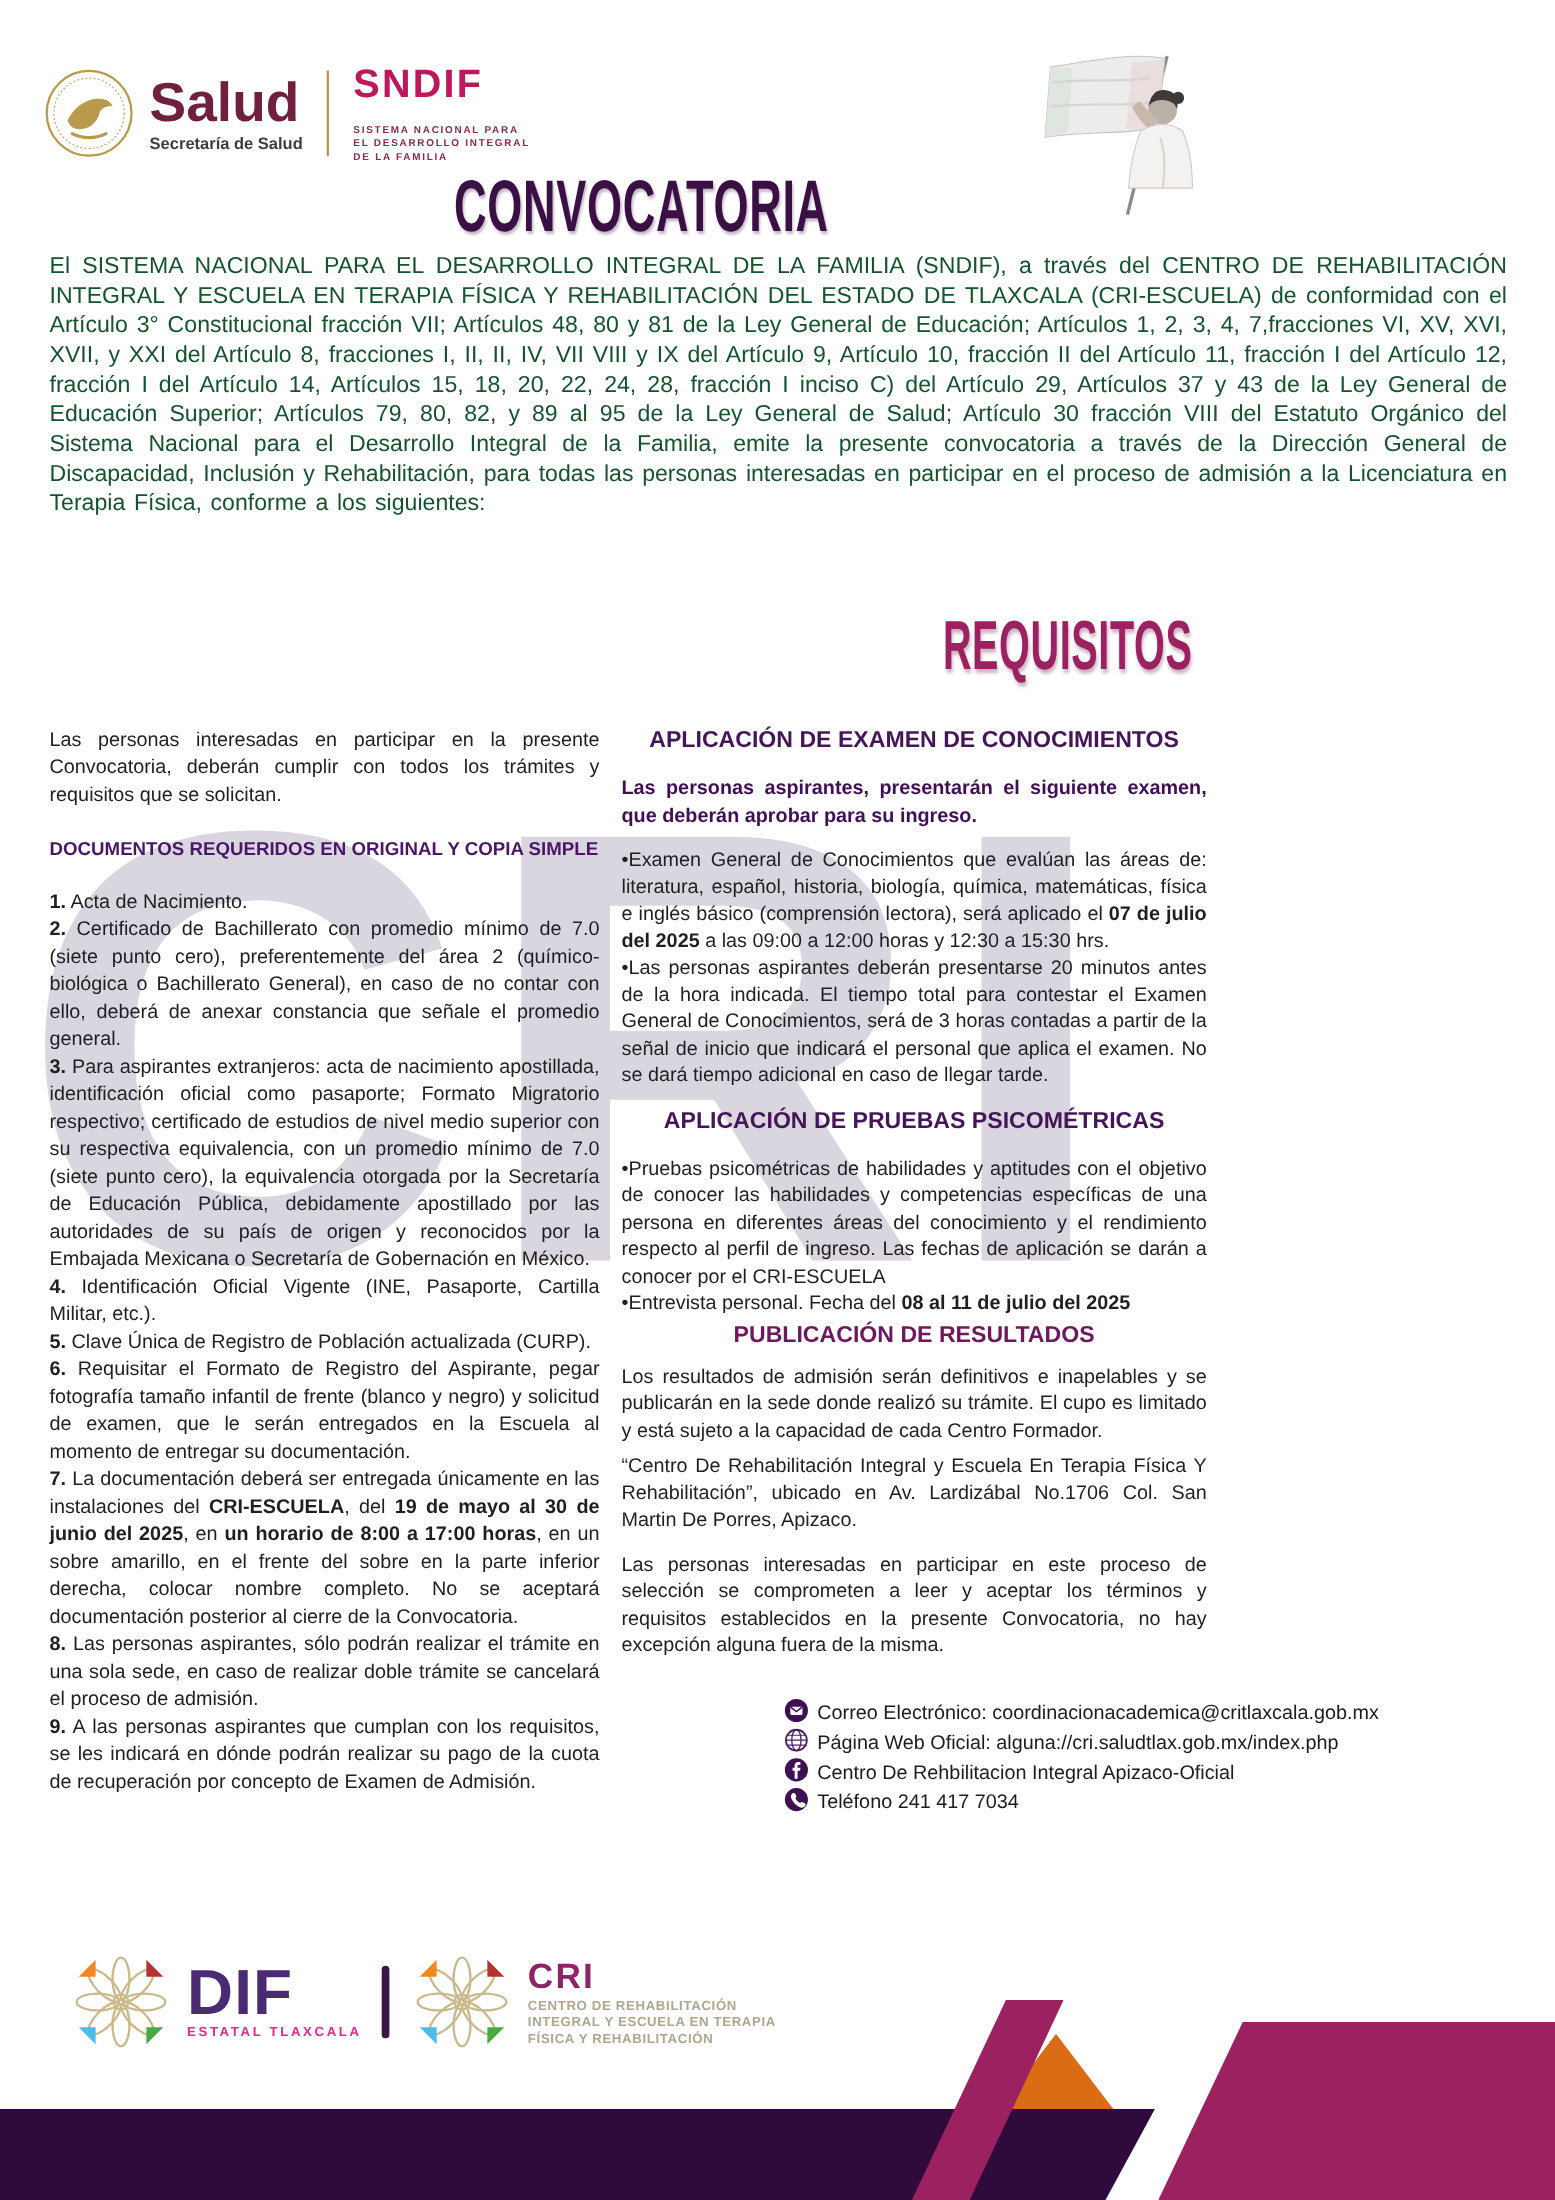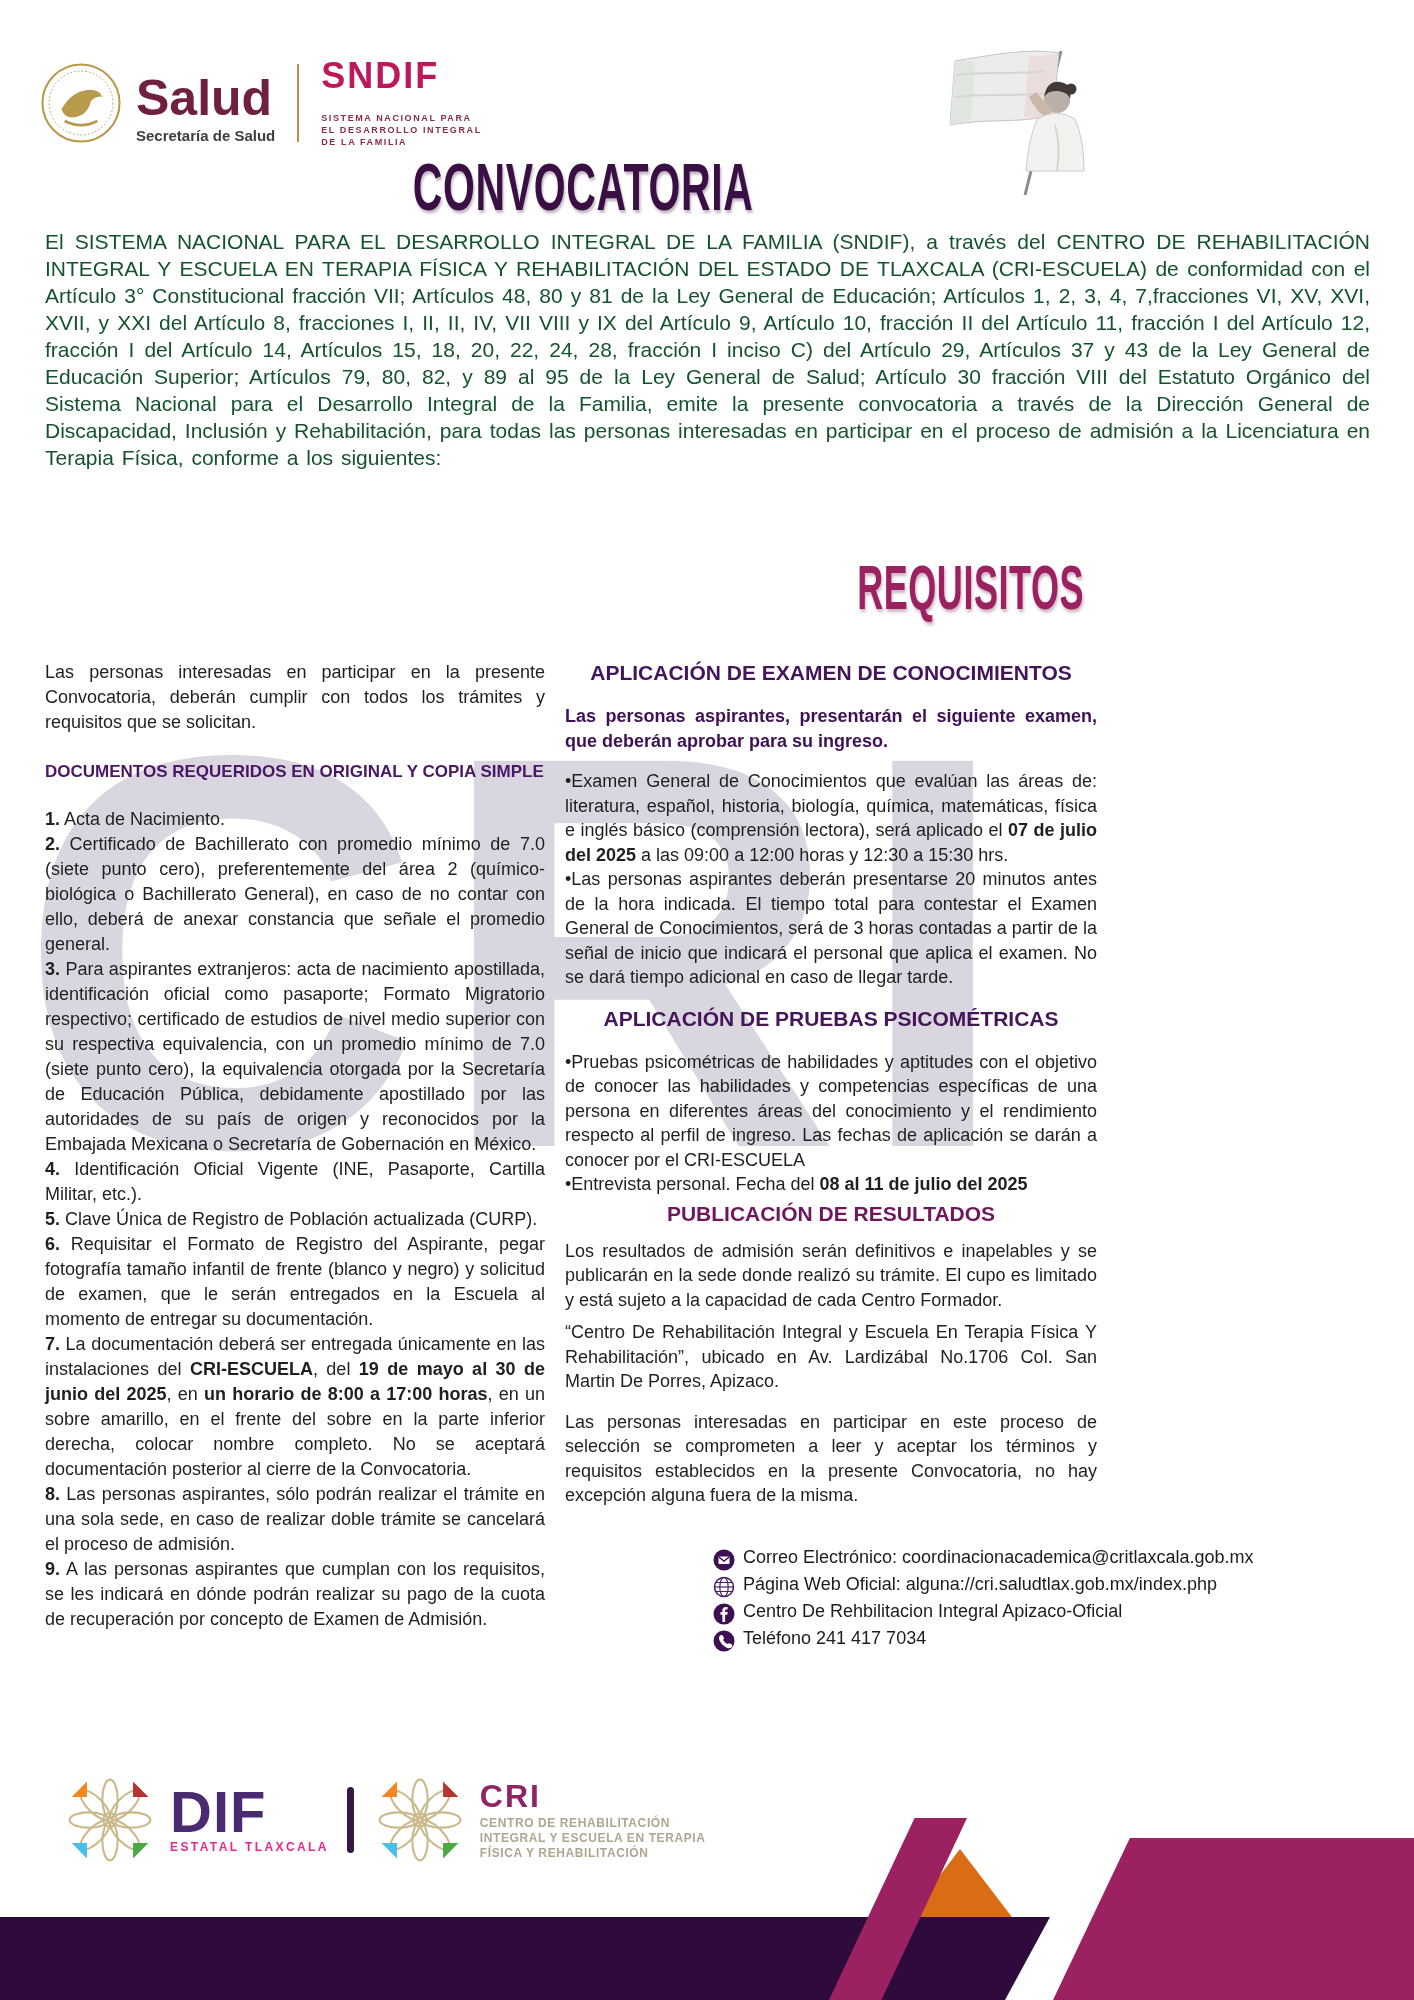--- a/index.html
+++ b/index.html
@@ -6,21 +6,21 @@
   .page{position:relative;width:1414px;height:2000px;background:#fff;overflow:hidden;
         font-family:"Liberation Sans",sans-serif;color:#1f1f1f;}
   .b{font-weight:700;}
 
   
   .watermark{position:absolute;left:18px;top:672px;z-index:0;font-size:560px;line-height:1;
              font-weight:700;letter-spacing:14px;color:#DAD6DF;user-select:none;}
 
   
   .hdr{position:absolute;left:40px;top:58px;display:flex;align-items:center;gap:22px;z-index:2;}
-  .salud-block{display:flex;align-items:flex-end;gap:14px;}
+  .salud-block{display:flex;align-items:center;gap:14px;}
   .salud-word{font-size:50px;font-weight:700;color:#70203F;line-height:1;}
   .salud-sub{font-size:15px;font-weight:700;color:#3d3d3d;margin-top:4px;}
   .logo-divider{width:2px;height:78px;background:#B98E4E;}
   .sndif-word{font-size:36px;font-weight:700;color:#be185d;letter-spacing:2px;line-height:1;}
   .sndif-sub{margin-top:18px;font-size:9px;font-weight:700;color:#8C2A4B;letter-spacing:1.6px;line-height:12px;}
   .illus{position:absolute;left:905px;top:45px;z-index:2;}
 
   
   .conv-title{position:absolute;left:0;top:150px;width:1166px;margin:0;text-align:center;z-index:2;}
   .conv-title span{display:inline-block;font-size:64px;font-weight:700;letter-spacing:1px;color:#3A0F43;
@@ -46,21 +46,21 @@
   .rc-h2{margin-top:16px;}
   .rc-h3{color:#6E175C;margin-top:4px;margin-bottom:12px;}
   .rc-h4{color:#3F1150;margin-top:28px;margin-bottom:20px;}
   .lead{font-weight:700;color:#3F1055;margin-bottom:16px !important;}
   .gap-b{margin-bottom:14px !important;}
   .gap-s{margin-bottom:4px !important;}
   .resultados-p{margin-bottom:8px !important;}
   .informes-p{margin-bottom:16px !important;}
 
   .contacts{margin-top:36px;margin-left:148px;width:660px;text-align:left;}
-  .contact{display:flex;align-items:flex-end;gap:8px;font-size:18px;line-height:27px;color:#1c1c1c;}
+  .contact{display:flex;align-items:flex-start;gap:8px;font-size:18px;line-height:27px;color:#1c1c1c;}
   .cicon{flex:0 0 auto;}
 
   
   .footer-logos{position:absolute;left:62px;top:1772px;display:flex;align-items:center;gap:12px;z-index:4;}
   .dif-word{font-size:58px;font-weight:700;color:#4A2A70;line-height:0.9;letter-spacing:1px;}
   .dif-sub{font-size:12px;font-weight:700;color:#EC268F;letter-spacing:2.4px;margin-top:2px;text-align:center;}
   .bar-sep{width:7px;height:66px;background:#3A1547;border-radius:4px;margin:0 6px;}
   .cri-word{font-size:32px;font-weight:700;color:#8E2366;letter-spacing:2px;line-height:1;}
   .cri-sub{margin-top:4px;font-size:12px;font-weight:700;color:#AEA68E;letter-spacing:0.6px;line-height:15px;}
 

